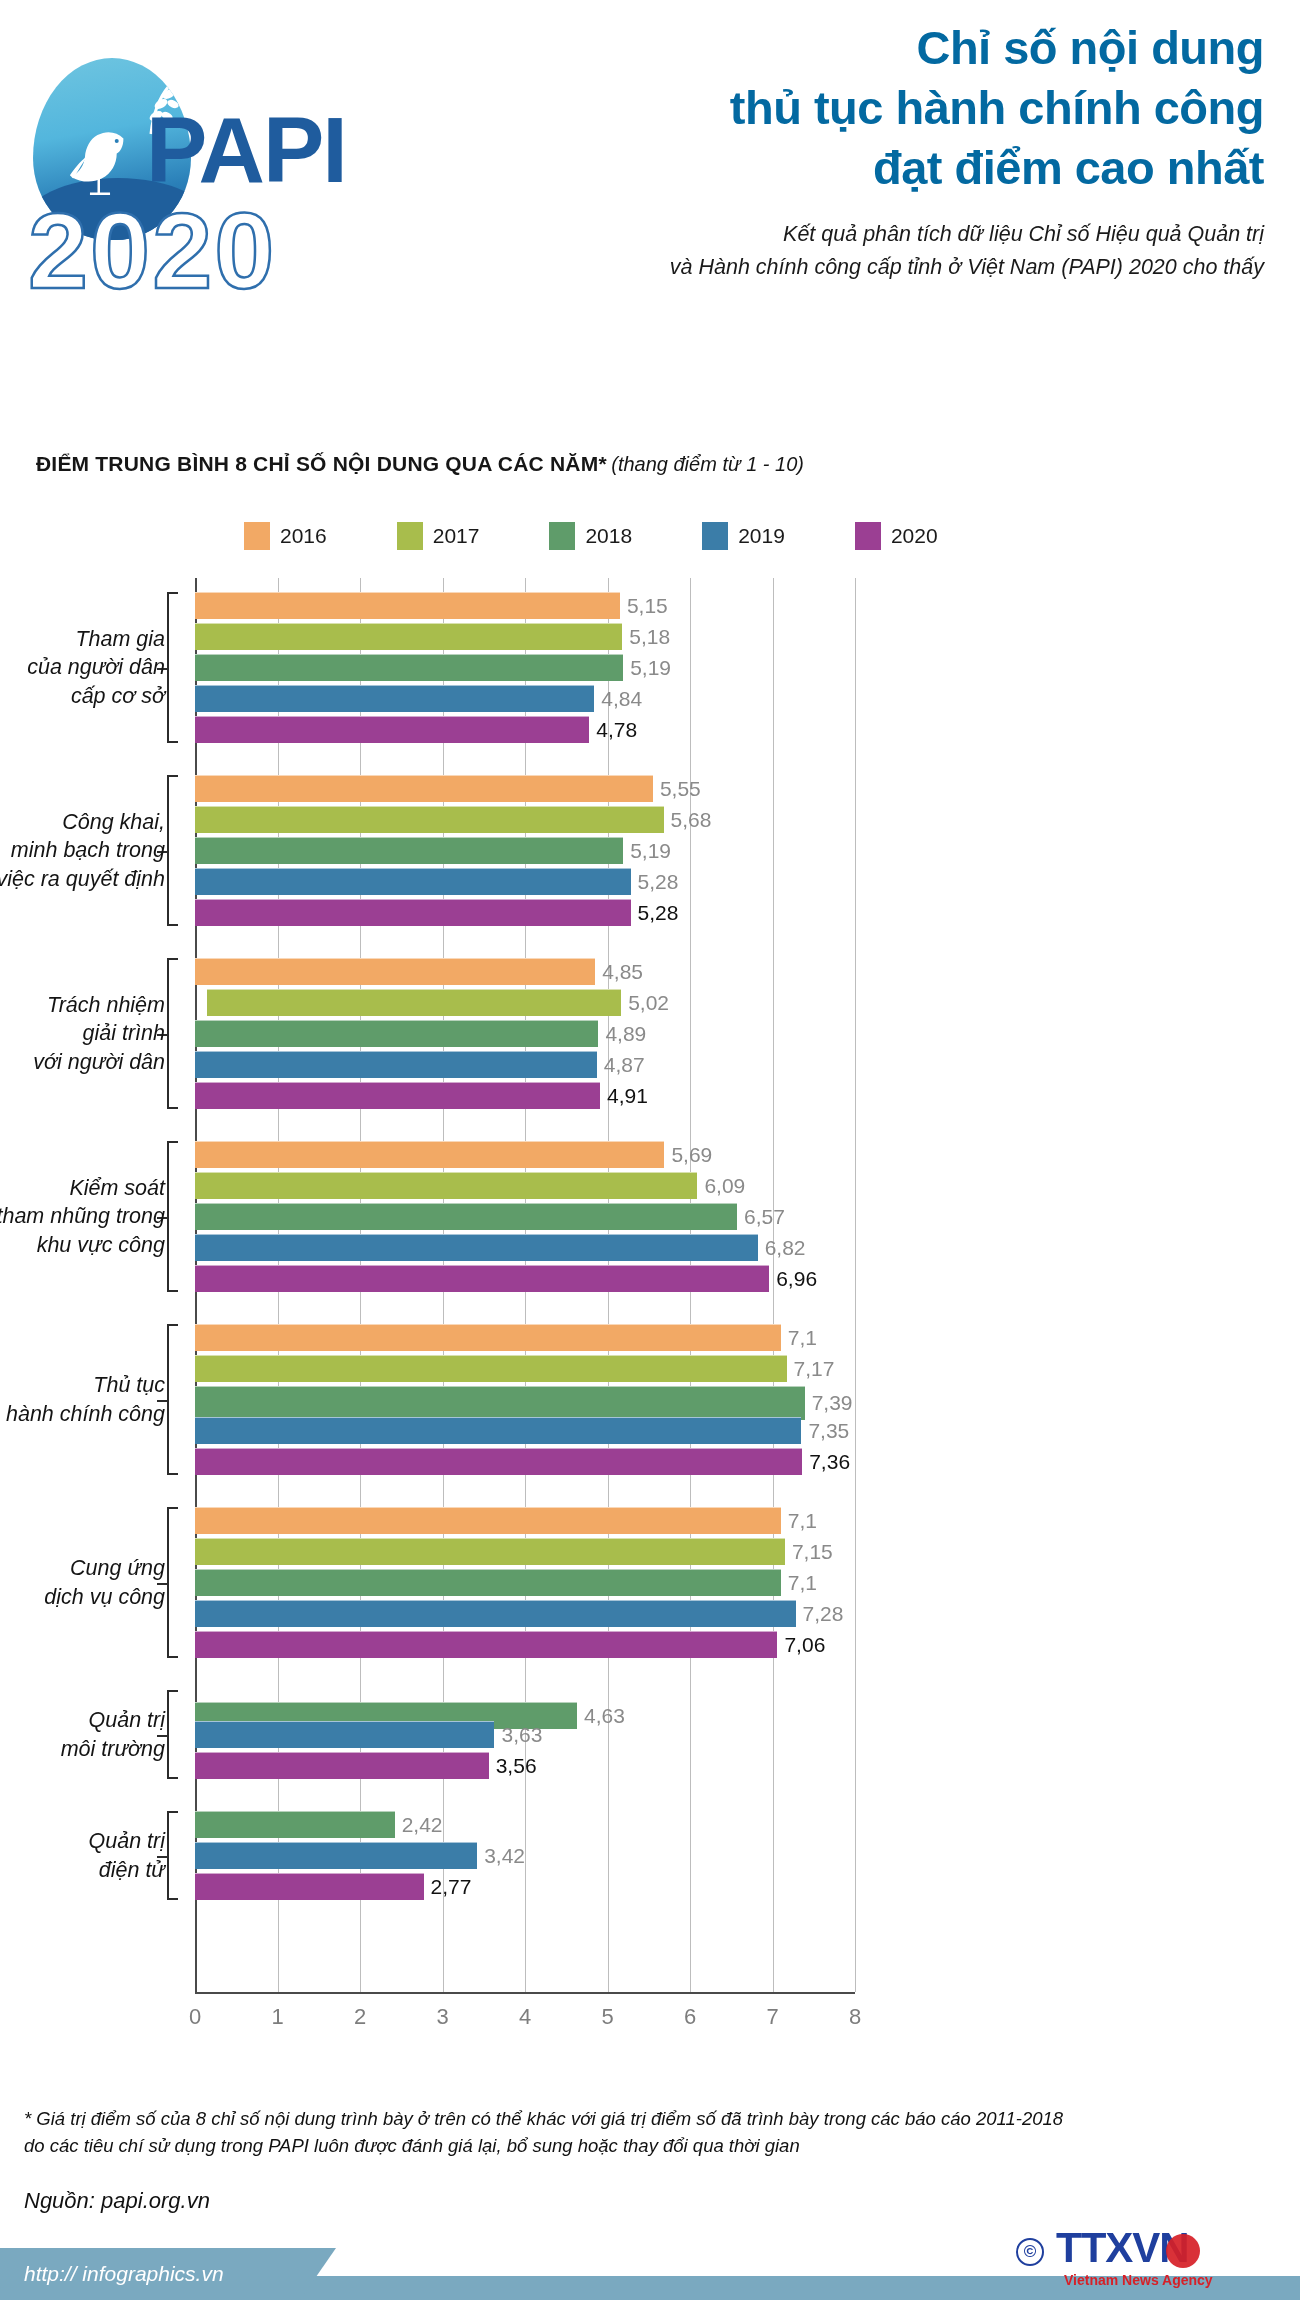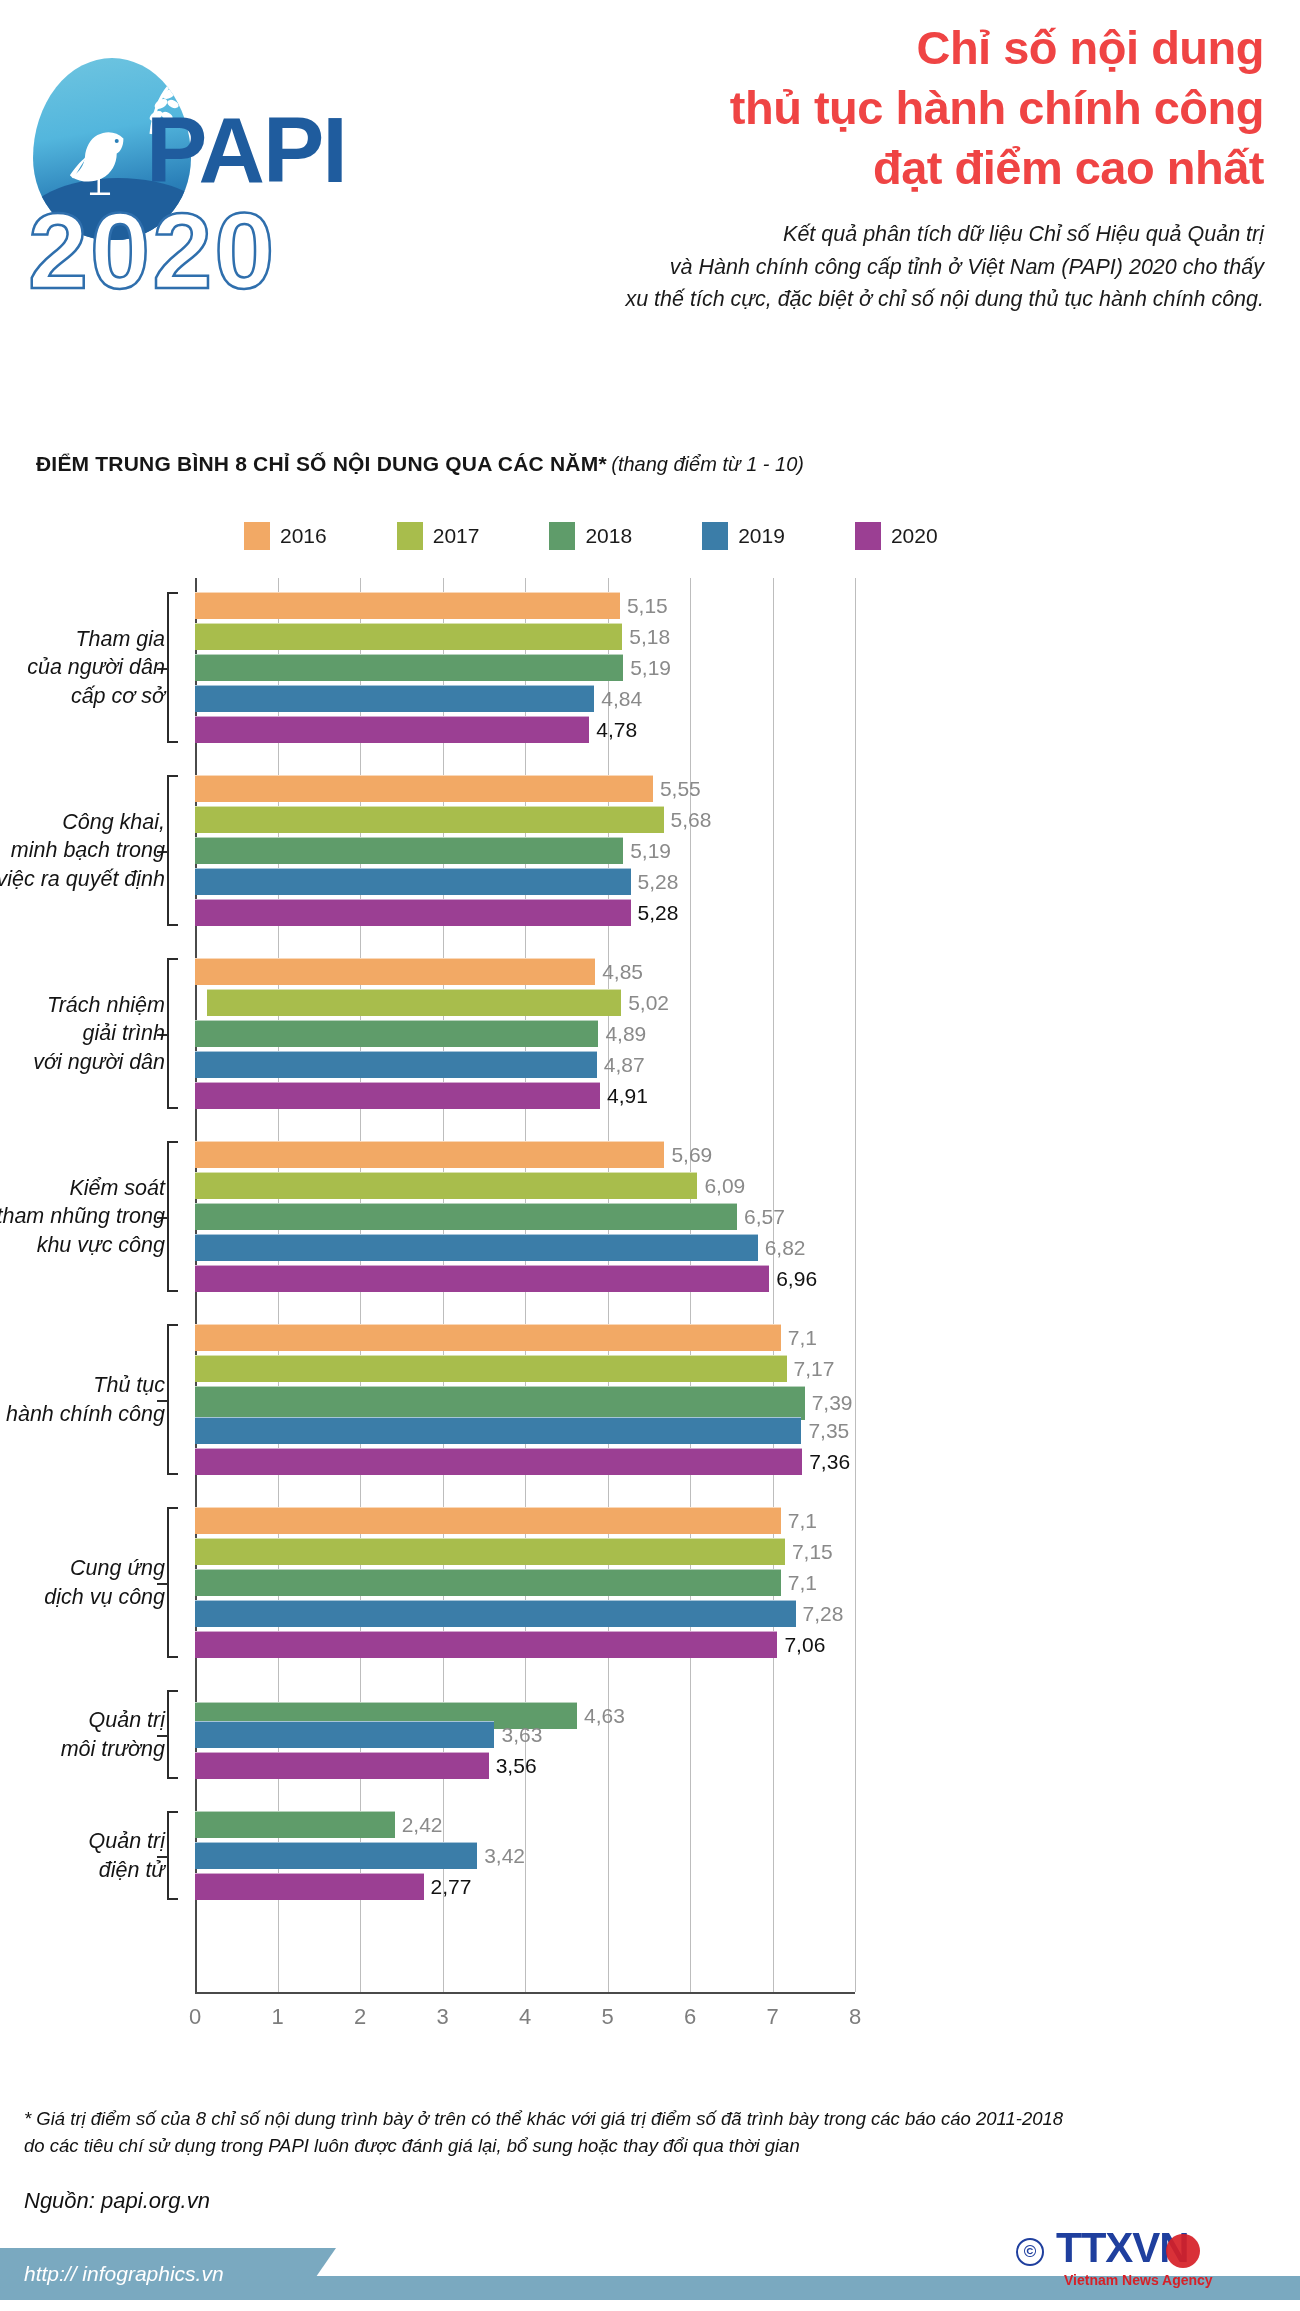--- a/index.html
+++ b/index.html
@@ -39,21 +39,21 @@
     position: absolute; left: 10px; top: 168px;
     font-size: 108px; font-weight: 700; letter-spacing: 2px;
     color: #ffffff;
     -webkit-text-stroke: 2.5px #2f6fad;
     text-shadow: none;
     font-family: "Liberation Sans", sans-serif;
   }
 
   .title-block { position:absolute; right: 36px; top: 18px; width: 830px; text-align: right; }
   .title-line {
-    color:#ef4444; font-weight:700; font-size: 47px; line-height: 1.28;
+    color:#0369a1; font-weight:700; font-size: 47px; line-height: 1.28;
     letter-spacing: -0.5px;
   }
   .subtitle {
     margin-top: 20px; text-align: right;
     color:#1a1a1a; font-style: italic; font-size: 21.5px; line-height: 1.5;
   }
 
   
   .chart-head { position: absolute; left: 36px; top: 452px; }
   .chart-title { font-size: 21px; font-weight: 700; color: #161616; display:inline; letter-spacing:0.2px;}
@@ -185,21 +185,20 @@
       <div class="logo-year">2020</div>
     </div>
 
     <div class="title-block">
       <div class="title-line">Chỉ số nội dung</div>
       <div class="title-line">thủ tục hành chính công</div>
       <div class="title-line">đạt điểm cao nhất</div>
       <div class="subtitle">
         <div>Kết quả phân tích dữ liệu Chỉ số Hiệu quả Quản trị</div>
         <div>và Hành chính công cấp tỉnh ở Việt Nam (PAPI) 2020 cho thấy</div>
-        <div>xu thế tích cực, đặc biệt ở chỉ số nội dung thủ tục hành chính công.</div>
       </div>
     </div>
   </div>
 
   <div class="chart-head">
     <span class="chart-title">ĐIỂM TRUNG BÌNH 8 CHỈ SỐ NỘI DUNG QUA CÁC NĂM*</span>
     <span class="chart-scale">(thang điểm từ 1 - 10)</span>
   </div>
 
   <div class="legend" id="legend">

